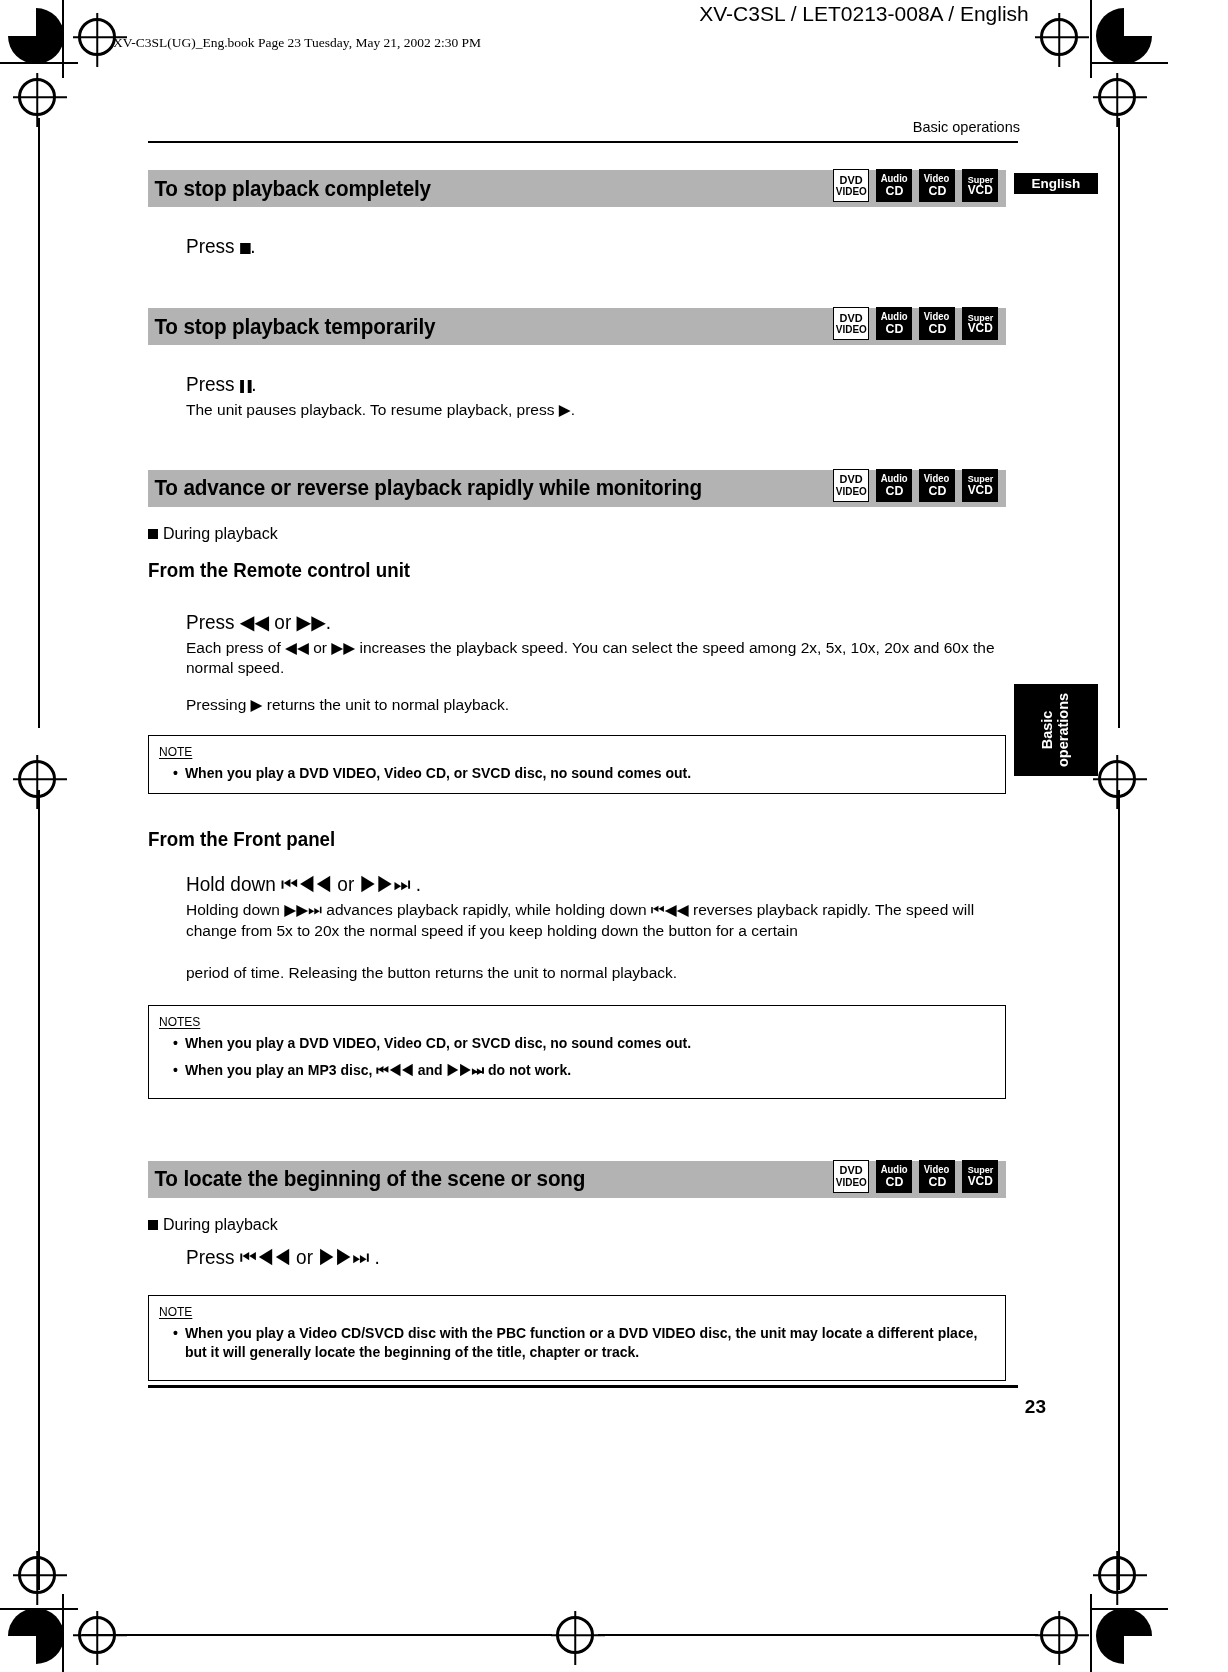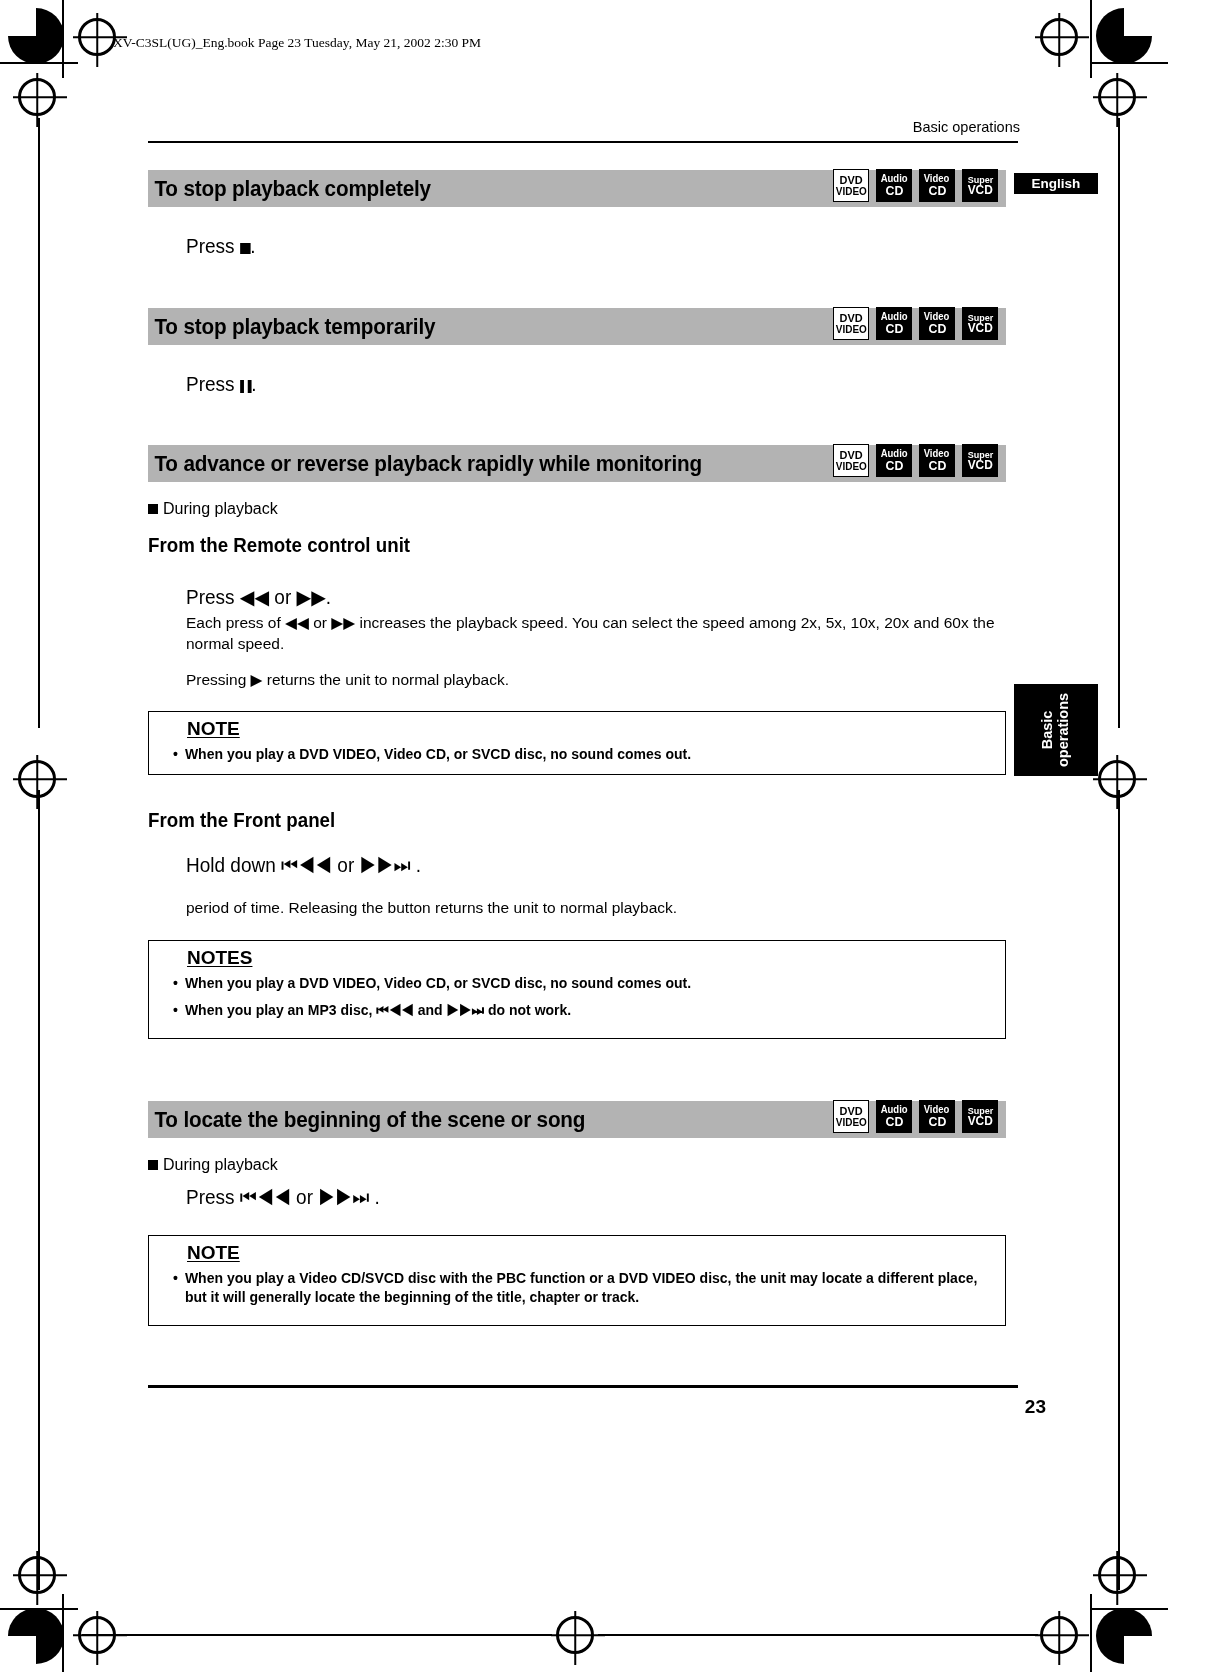--- a/index.html
+++ b/index.html
@@ -113,26 +113,25 @@
   }
 
   
   .notebox{
     border:1.6px solid #000;
     margin-top:20px;
     padding:6px 10px 10px 10px;
     box-sizing:border-box;
   }
   .note-title{
-    font-size:19px;font-weight:bold;
+    font-size:12px;font-weight:normal;
     text-decoration:underline;
     text-underline-offset:2px;
     display:inline-block;
     margin-bottom:3px;
-    margin-left:28px;
   }
   .note-item{
     font-size:14px;font-weight:bold;
     display:flex;gap:7px;
     margin-left:14px;
     line-height:1.35;
     margin-top:2px;
   }
   .note-item .bullet{flex:0 0 auto;}
   .note-item .txt{flex:1 1 auto;}
@@ -208,20 +207,21 @@
   <div class="regmark ring" style="left:1040px;top:1616px;"></div>
   <div class="regmark ring" style="left:556px;top:1616px;"></div>
 
   <div class="cropline" style="left:38px;top:118px;width:1.5px;height:610px;"></div>
   <div class="cropline" style="left:1118px;top:118px;width:1.5px;height:610px;"></div>
   <div class="cropline" style="left:38px;top:790px;width:1.5px;height:800px;"></div>
   <div class="cropline" style="left:1118px;top:790px;width:1.5px;height:800px;"></div>
   <div class="cropline" style="left:82px;top:1634px;width:470px;height:1.5px;"></div>
   <div class="cropline" style="left:598px;top:1634px;width:440px;height:1.5px;"></div>
 
+  <div class="doc-header">XV-C3SL / LET0213-008A / English</div>
   <div class="filestamp">XV-C3SL(UG)_Eng.book  Page 23  Tuesday, May 21, 2002  2:30 PM</div>
   <div class="running-head">Basic operations</div>
   <div class="head-rule"></div>
 
   <div class="lang-tab">
     <span>English</span>
   </div>
 
   <div class="side-tab">
     <div class="vtxt">
@@ -276,20 +276,23 @@
         <div class="disc dark svcd">
           <span class="l1">Super</span>
           <span class="l2">VCD</span>
         </div>
       </div>
     </div>
 
     <div class="press-line">
       <span>Press </span><span class="sym-pause"></span><span>.</span>
     </div>
+    <div class="body-line">
+      <span>The unit pauses playback.  To resume playback, press </span><span class="sym">▶</span><span>.</span>
+    </div>
 
     <div class="sec-bar" style="margin-top:49px;">
       <div class="sec-title">To advance or reverse playback rapidly while monitoring</div>
       <div class="disc-icons">
         <div class="disc dvd">
           <span class="l1">DVD</span>
           <span class="l2">VIDEO</span>
         </div>
         <div class="disc dark">
           <span class="l1">Audio</span>
@@ -319,20 +322,21 @@
     <div class="notebox">
       <div class="note-title">NOTE</div>
       <div class="note-item">
         <span class="bullet">•</span>
         <span class="txt">When you play a DVD VIDEO, Video CD, or SVCD disc, no sound comes out.</span>
       </div>
     </div>
 
     <div class="sub-head" style="margin-top:34px;">From the Front panel</div>
     <div class="press-line" style="margin-top:22px;">Hold down ⏮◀◀ or ▶▶⏭ .</div>
+    <div class="body-line">Holding down ▶▶⏭ advances playback rapidly, while holding down ⏮◀◀ reverses playback rapidly. The speed will change from 5x to 20x the normal speed if you keep holding down the button for a certain</div>
     <div class="body-line" style="margin-top:21px;">period of time. Releasing the button returns the unit to normal playback.</div>
 
     <div class="notebox" style="margin-top:22px;padding-bottom:18px;">
       <div class="note-title">NOTES</div>
       <div class="note-item">
         <span class="bullet">•</span>
         <span class="txt">When you play a DVD VIDEO, Video CD, or SVCD disc, no sound comes out.</span>
       </div>
       <div class="note-item" style="margin-top:8px;">
         <span class="bullet">•</span>

